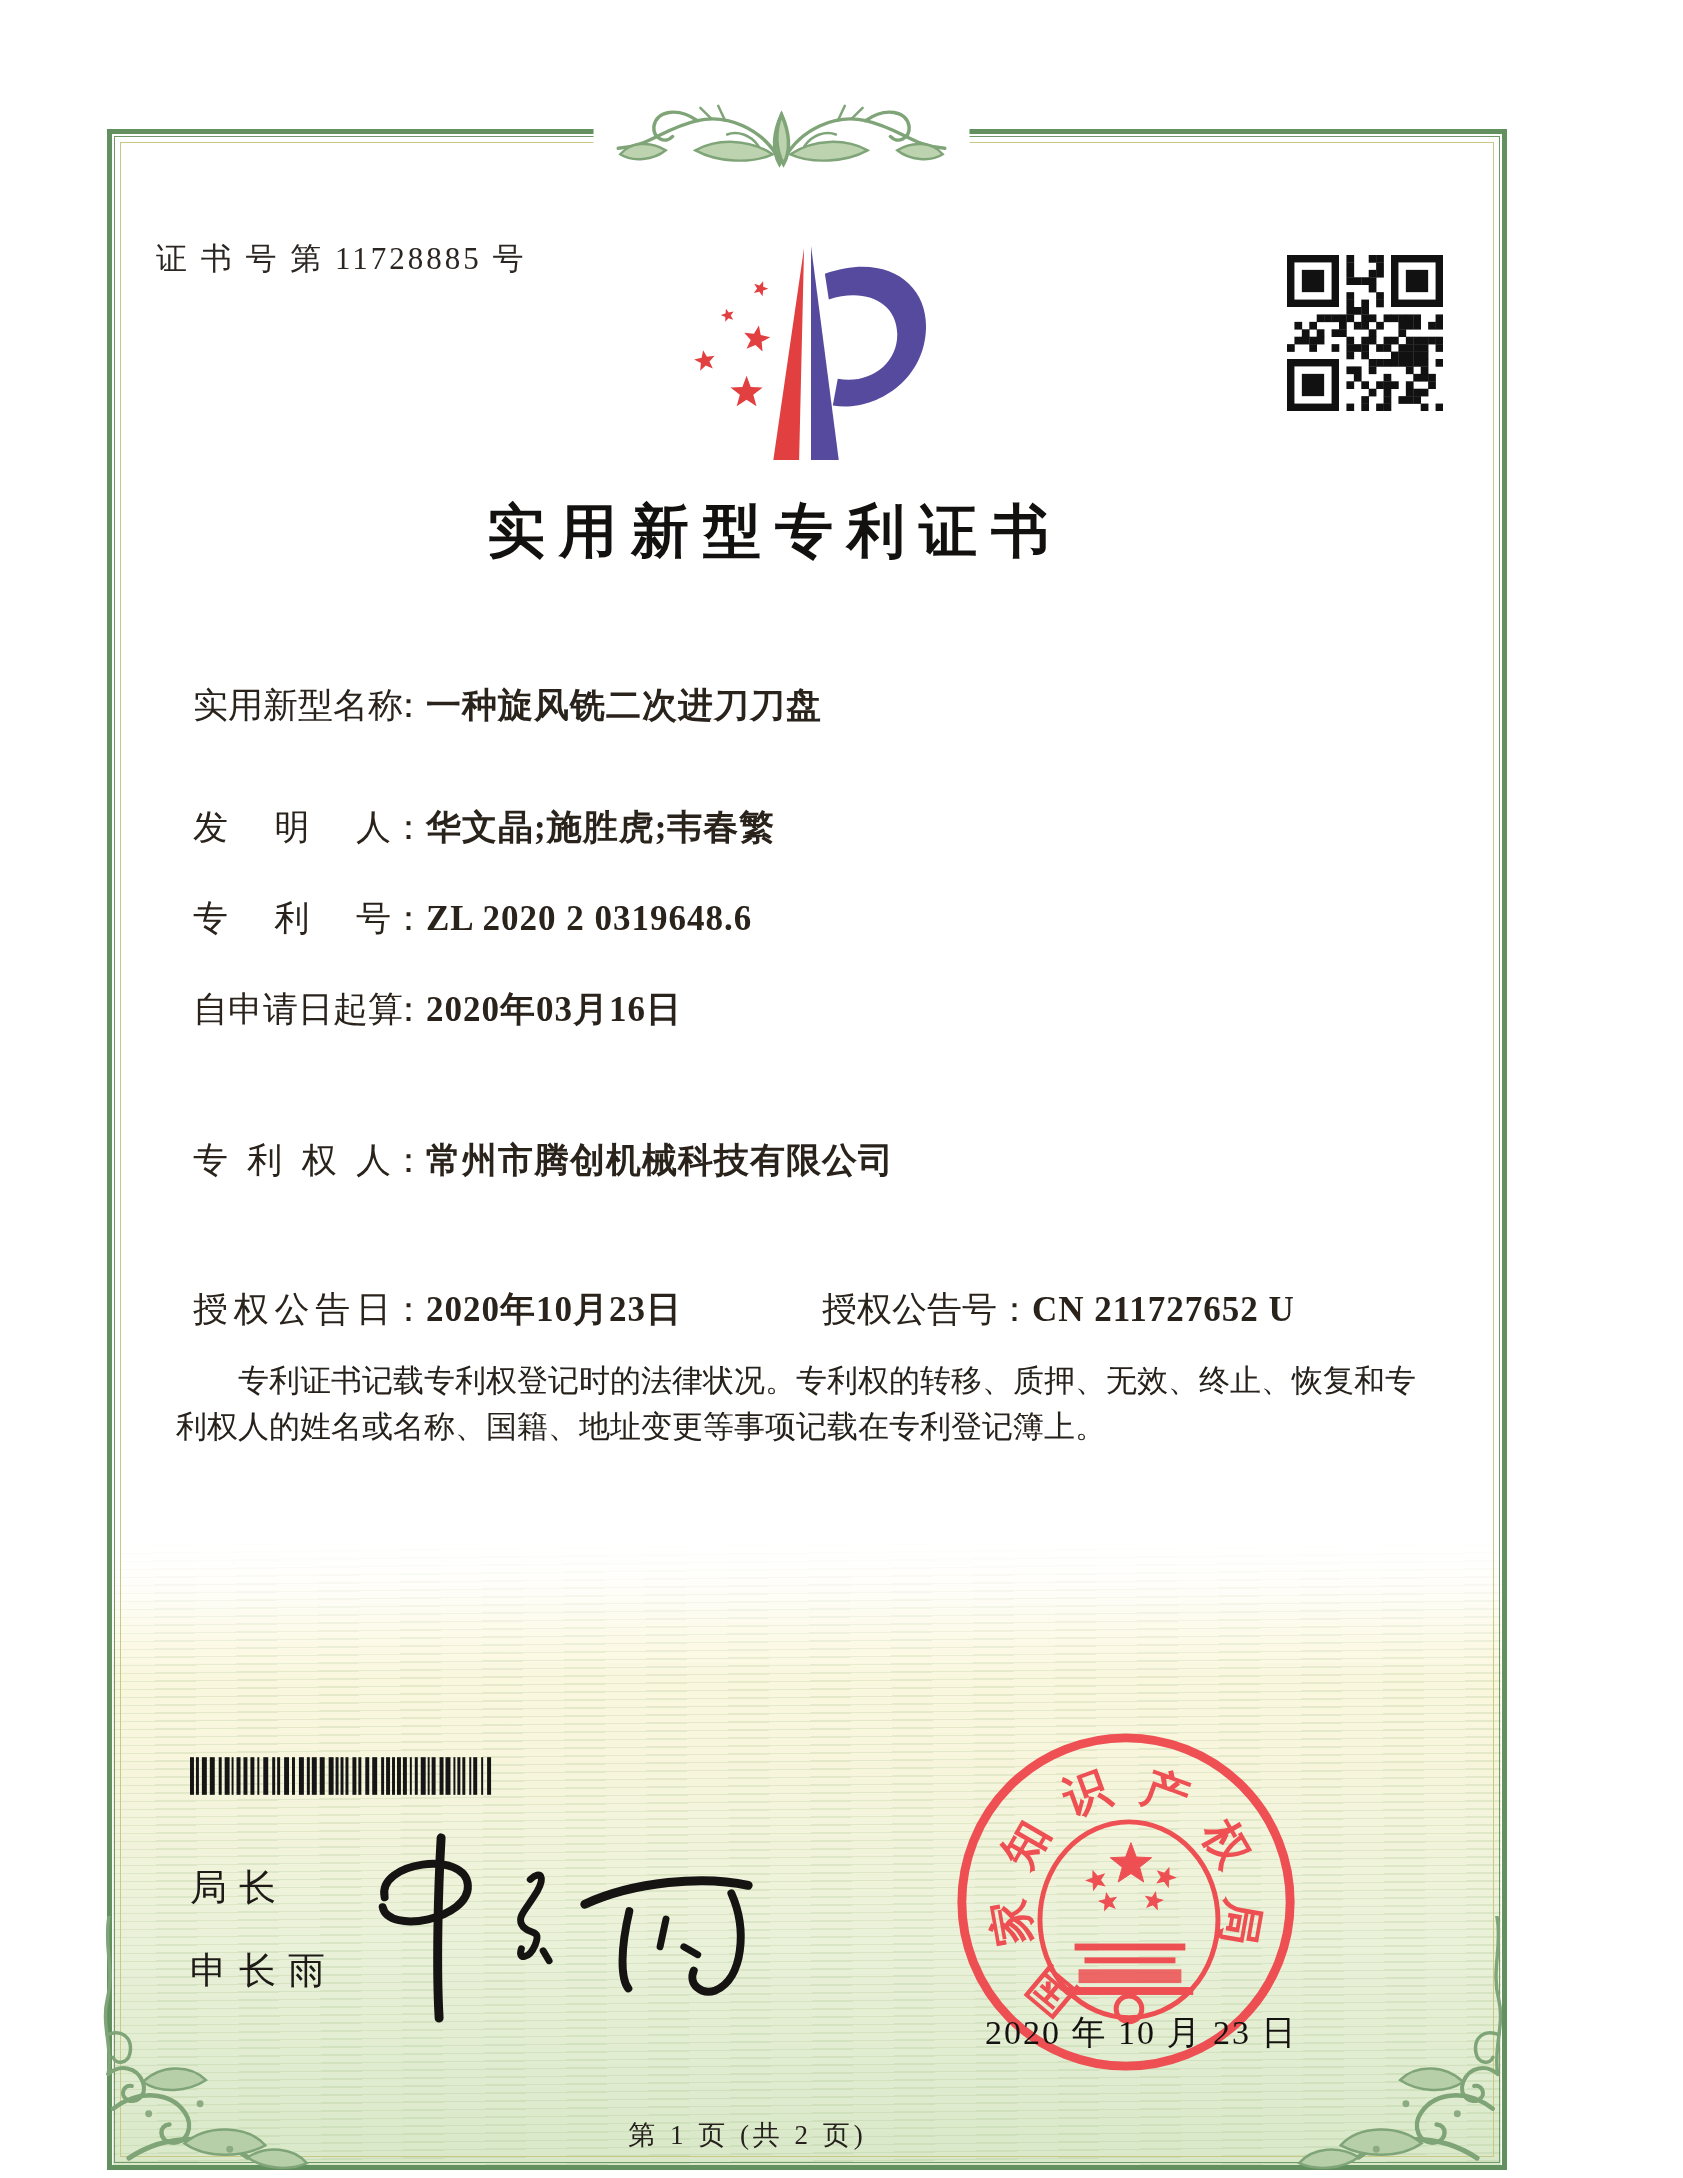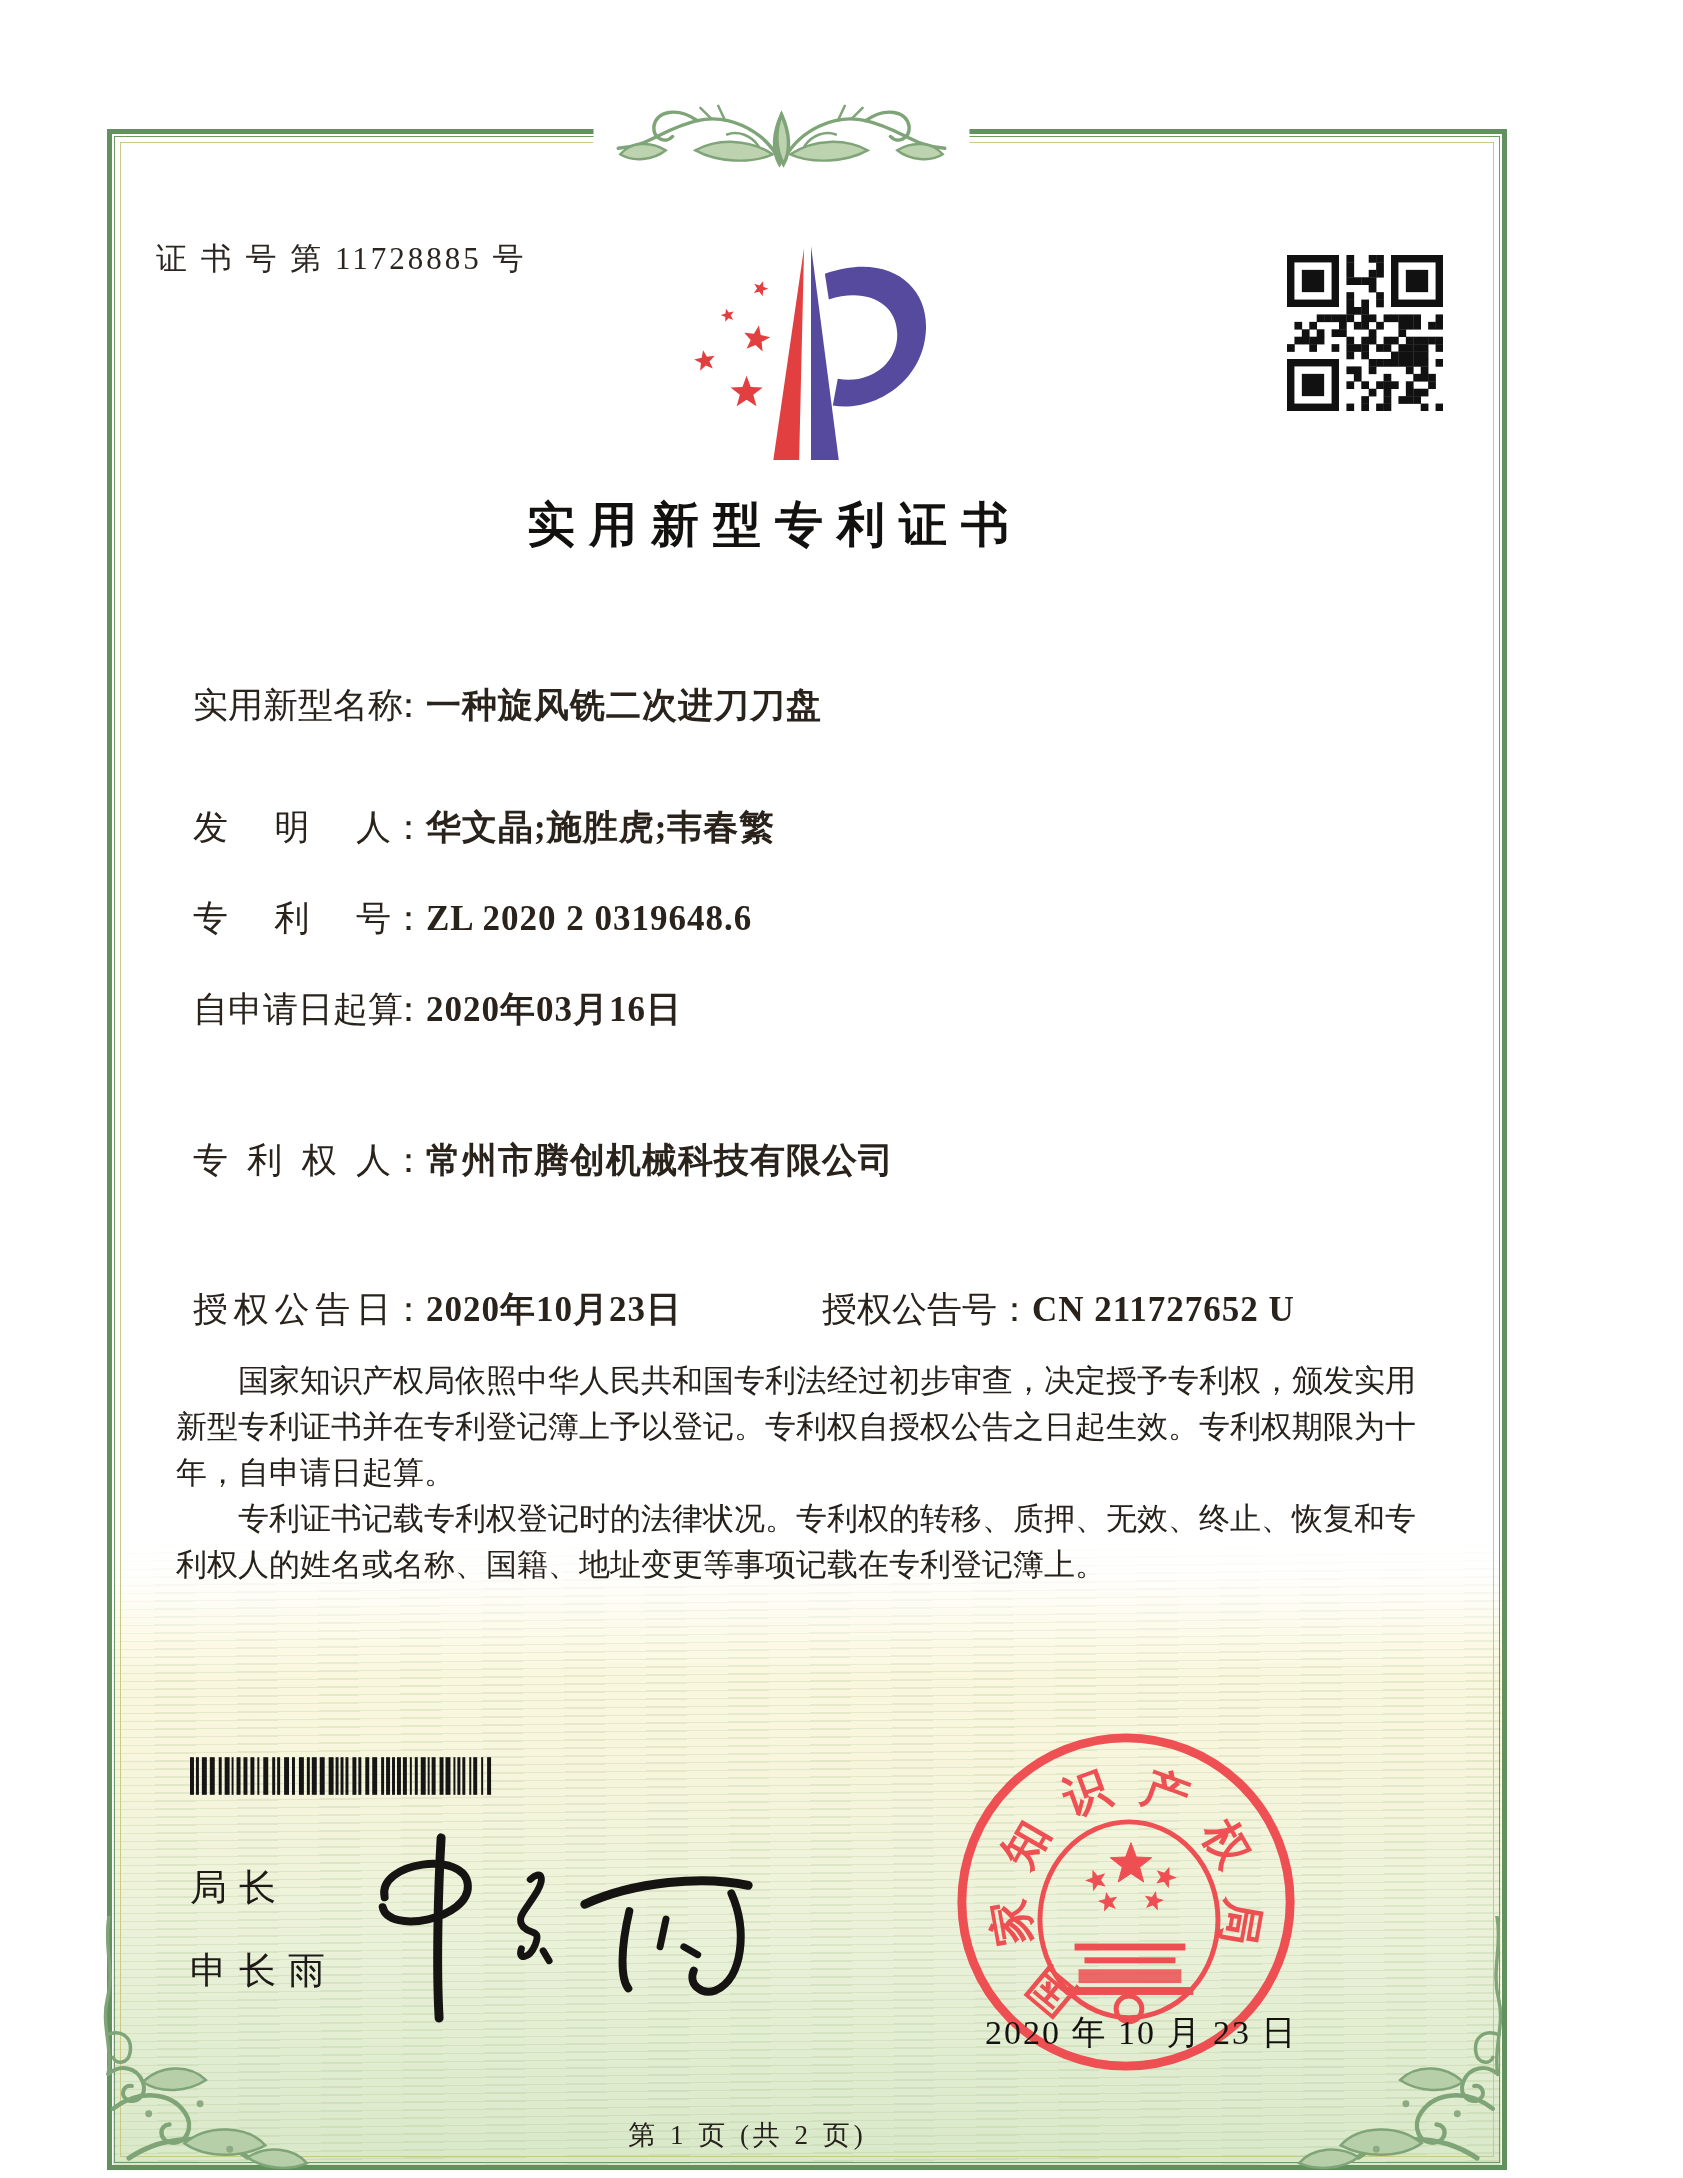--- a/index.html
+++ b/index.html
@@ -20,21 +20,21 @@
         rgba(247,245,218,0.92) 34%, rgba(233,241,215,0.96) 64%, rgba(217,232,201,1) 100%);
     -webkit-mask-image:linear-gradient(180deg,transparent 0,#000 22%);
     mask-image:linear-gradient(180deg,transparent 0,#000 22%);
   }
   .content{position:absolute;inset:0;z-index:4;padding-left:17px;}
   
   .cert-no{position:absolute;left:156px;top:238px;font-size:31px;letter-spacing:3px;color:#2b2622;}
   .logo{position:absolute;left:688px;top:244px;width:246px;height:222px;}
   .qr{position:absolute;left:1287px;top:255px;width:156px;height:156px;}
   .title{position:absolute;left:109px;top:493px;width:1332px;text-align:center;
-    font-size:48px;font-weight:bold;letter-spacing:14px;color:#131110;}
+    font-size:58px;font-weight:bold;letter-spacing:14px;color:#131110;}
   
   .field-row{position:absolute;left:193px;font-size:35px;color:#2a231c;white-space:nowrap;}
   .f-label{display:inline-block;width:198px;text-align:justify;text-align-last:justify;
     -moz-text-align-last:justify;vertical-align:bottom;}
   .f-colon{display:inline-block;}
   .f-value{letter-spacing:1px;font-weight:bold;}
   .grant-group{position:absolute;left:629px;top:0;white-space:nowrap;}
   
   .body-text{position:absolute;left:176px;top:1358px;width:1240px;font-size:31px;
     line-height:46px;text-align:justify;color:#27211b;}
@@ -287,21 +287,20 @@
       <span class="f-label">专利权人</span><span class="f-colon">：</span><span class="f-value">常州市腾创机械科技有限公司</span>
     </div>
     <div class="field-row" style="top:1286px">
       <span class="f-label">授权公告日</span><span class="f-colon">：</span><span class="f-value">2020年10月23日</span>
       <span class="grant-group">
         <span>授权公告号</span><span>：</span><span class="f-value">CN 211727652 U</span>
       </span>
     </div>
 
     <div class="body-text">
-      <p>国家知识产权局依照中华人民共和国专利法经过初步审查，决定授予专利权，颁发实用新型专利证书并在专利登记簿上予以登记。专利权自授权公告之日起生效。专利权期限为十年，自申请日起算。</p>
       <p>专利证书记载专利权登记时的法律状况。专利权的转移、质押、无效、终止、恢复和专利权人的姓名或名称、国籍、地址变更等事项记载在专利登记簿上。</p>
     </div>
 
     <svg class="barcode" id="barcode" viewBox="0 0 310 38">
         <rect x="0" y="0" width="4" height="38" fill="#151515"></rect>
         <rect x="6" y="0" width="3" height="38" fill="#151515"></rect>
         <rect x="12" y="0" width="5" height="38" fill="#151515"></rect>
         <rect x="20" y="0" width="5" height="38" fill="#151515"></rect>
         <rect x="29" y="0" width="3" height="38" fill="#151515"></rect>
         <rect x="35" y="0" width="5" height="38" fill="#151515"></rect>

